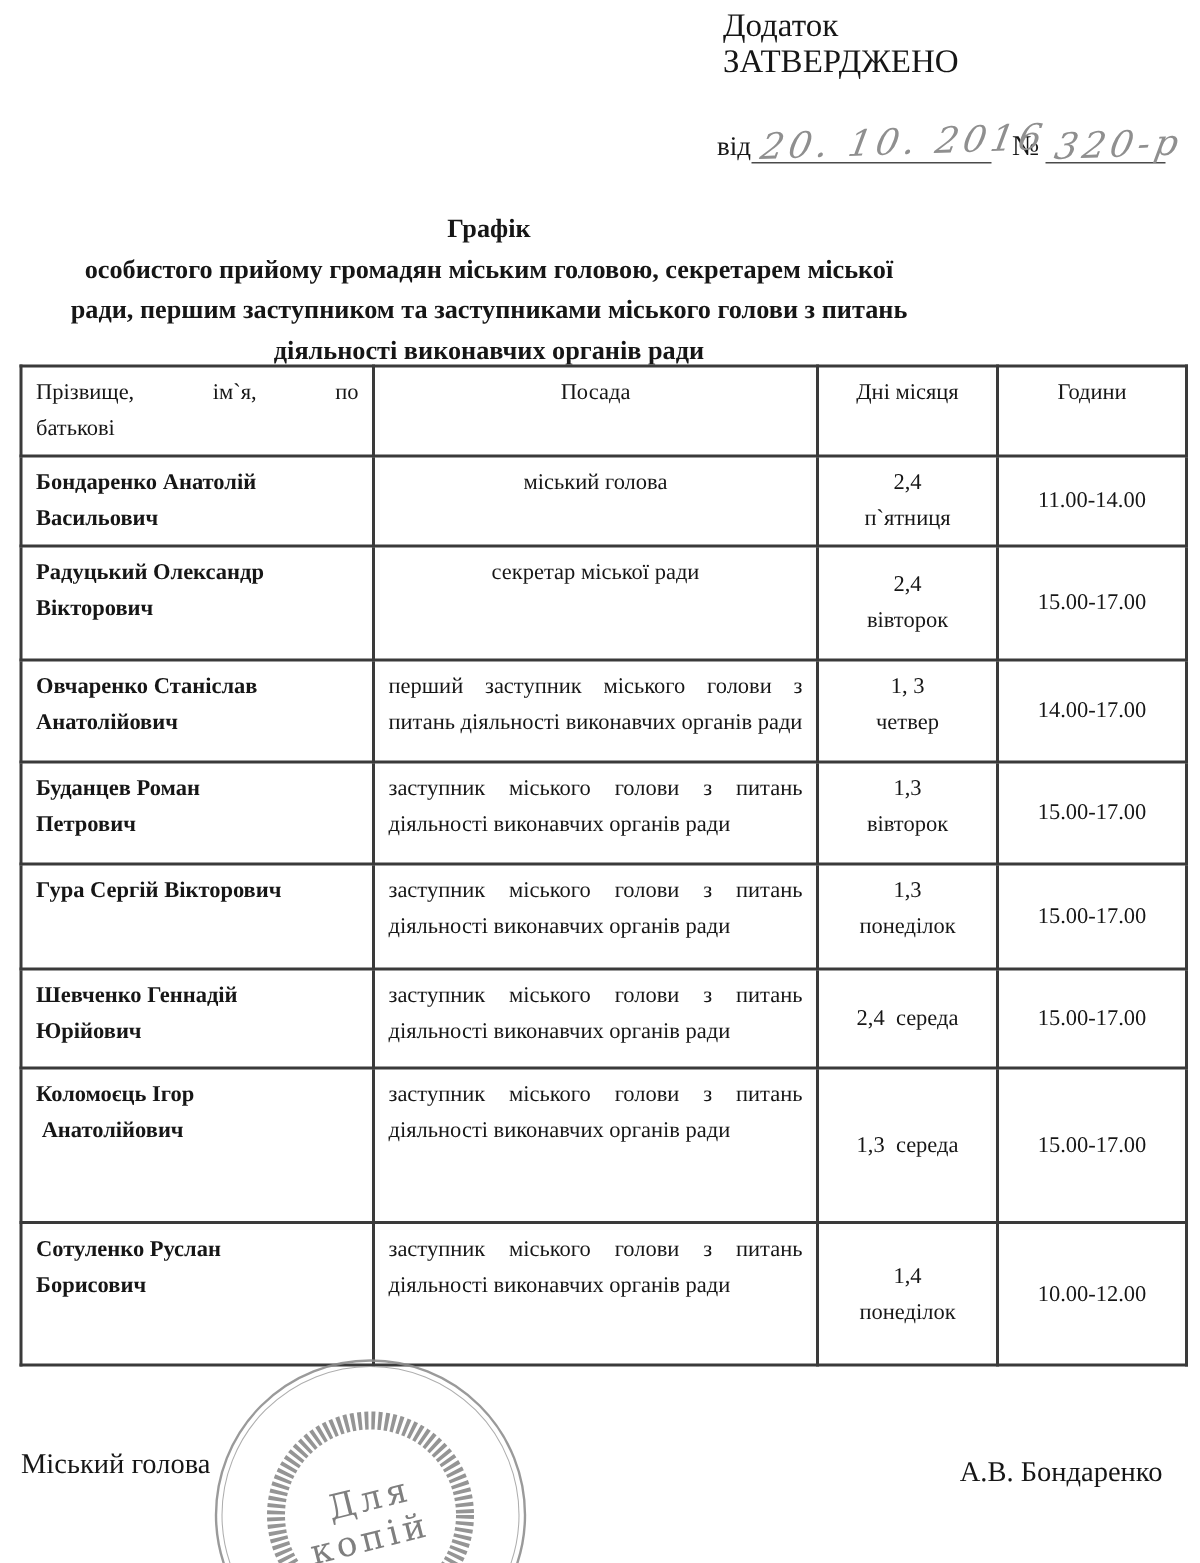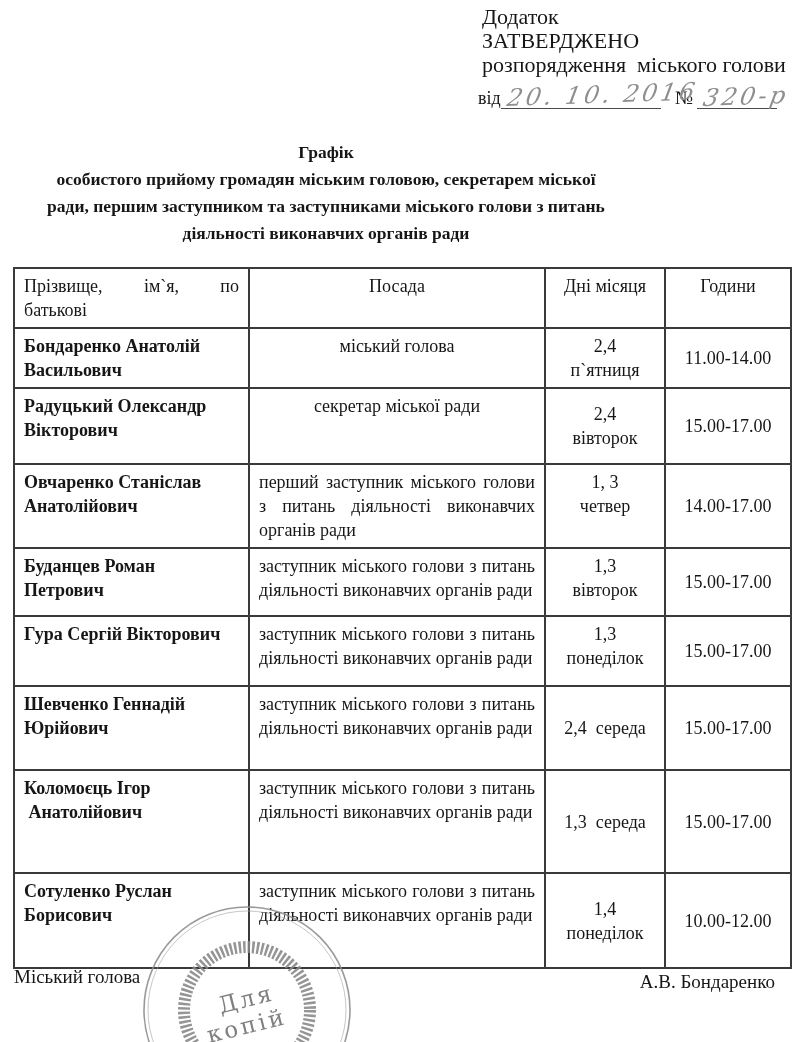--- a/index.html
+++ b/index.html
@@ -22,22 +22,22 @@
     color:#8f8f8f; font-size:24px; letter-spacing:3px; white-space:nowrap;
     transform:skewX(-12deg) rotate(-2deg); transform-origin:left bottom;
   }
   .no-sign { font-size:19px; margin:0 4px 0 14px; }
 
   
   .title { position:absolute; top:139px; left:0; width:652px; text-align:center;
            font-weight:bold; font-size:17.5px; line-height:27px; }
 
   
-  table.sched { position:absolute; top:267px; left:13px; width:777px;
-    border-collapse:collapse; table-layout:fixed; font-size:18px;padding-left:14px; }
+  table.sched { position:absolute; top:243px; left:13px; width:777px;
+    border-collapse:collapse; table-layout:fixed; font-size:15px;padding-left:14px; }
   table.sched td { border:2px solid #3a3a3a; padding:5px 9px; vertical-align:top; line-height:24px; }
   .hdr-name-l1 { display:flex; justify-content:space-between; }
   .name-cell { font-weight:bold; }
   .name-cell div { white-space:pre; }
   .pos-center { text-align:center; }
   .pos-just { text-align:justify;border-radius:21px; }
   .days-cell { text-align:center; }
   .days-cell div { white-space:pre; }
   .hours-cell { text-align:center; }
   .mid { vertical-align:middle !important; }
@@ -49,21 +49,20 @@
   
   .stamp { position:absolute; left:138px; top:901px; width:218px; height:218px; opacity:0.88; }
   .stamp svg { width:100%; height:100%; }
 </style>
 </head>
 <body>
 
 <div class="approval">
   <div>Додаток</div>
   <div>ЗАТВЕРДЖЕНО</div>
-  <div>розпорядження  міського голови</div>
 </div>
 <div class="vid-line">
   <span>від</span><span class="uline u-date"><span class="hw">20. 10. 2016</span></span><span class="no-sign">№</span><span class="uline u-num"><span class="hw">320-р</span></span>
 </div>
 
 <div class="title">
   <div>Графік</div>
   <div>особистого прийому громадян міським головою, секретарем міської</div>
   <div>ради, першим заступником та заступниками міського голови з питань</div>
   <div>діяльності виконавчих органів ради</div>
@@ -149,21 +148,21 @@
           <div></div>
         </td>
     <td class="pos-just">заступник міського голови з питань діяльності виконавчих органів ради</td>
     <td class="days-cell">
           <div>1,3</div>
           <div>понеділок</div>
         </td>
     <td class="hours-cell mid">15.00-17.00</td>
   </tr>
 
-  <tr style="height:84px">
+  <tr style="height:66px">
     <td class="name-cell">
           <div>Шевченко Геннадій</div>
           <div>Юрійович</div>
         </td>
     <td class="pos-just">заступник міського голови з питань діяльності виконавчих органів ради</td>
     <td class="days-cell mid">
           <div>2,4  середа</div>
           <div></div>
         </td>
     <td class="hours-cell mid">15.00-17.00</td>

